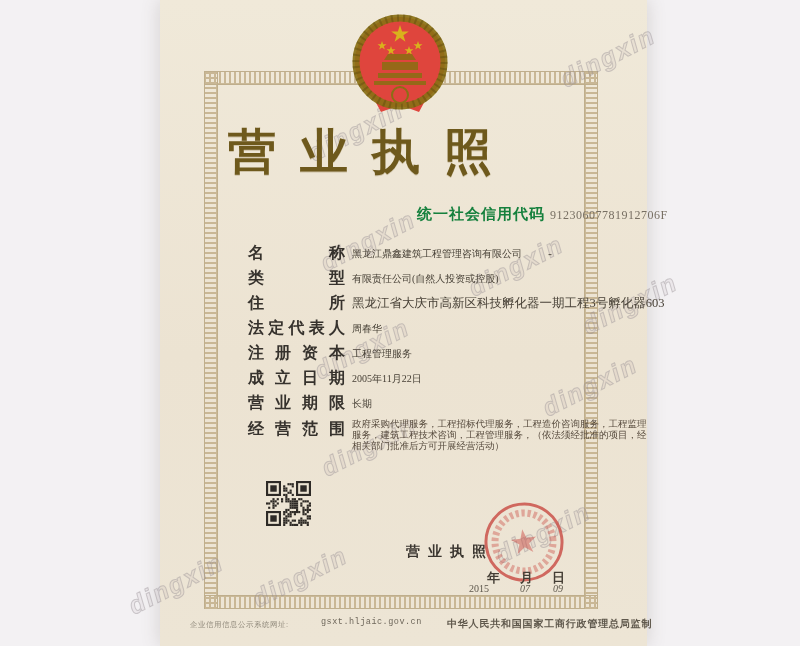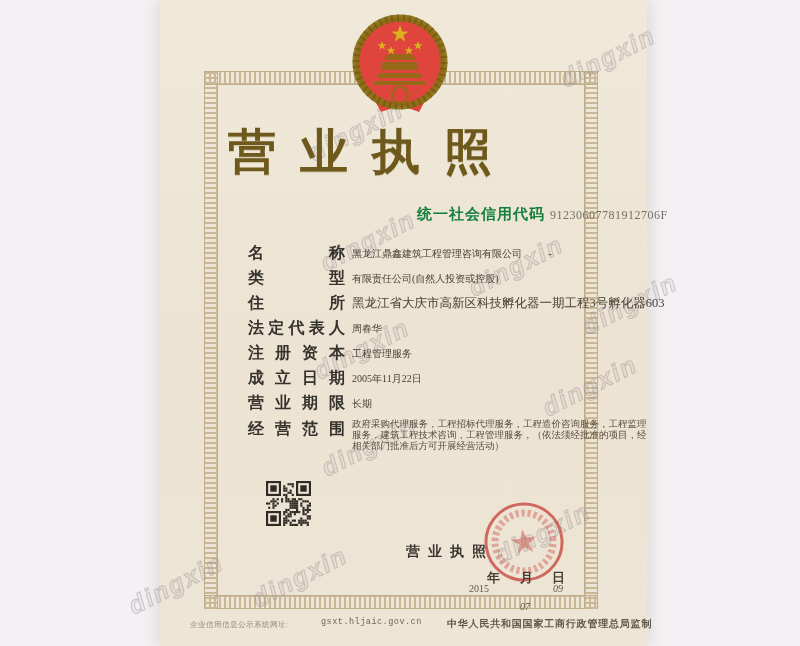--- a/index.html
+++ b/index.html
@@ -46,21 +46,21 @@
 
   .reg-label{position:absolute;left:406px;top:543px;font-weight:bold;font-size:14px;
              letter-spacing:8px;color:#3a352f;white-space:nowrap;}
 
   .seal{position:absolute;left:482px;top:500px;width:84px;height:84px;}
 
   .dlabel{position:absolute;font-family:"Liberation Serif",serif;font-weight:bold;
           font-size:13px;color:#443e35;}
   .dnum{position:absolute;font-family:"Liberation Serif",serif;font-size:10px;color:#5c564b;}
   .d-year{left:487px;top:569px;} .d-month{left:520px;top:569px;} .d-day{left:552px;top:569px;}
-  .n-year{left:469px;top:583px;} .n-month{left:520px;top:601px;font-style:italic;} .n-day{left:553px;top:583px;font-style:italic;}
+  .n-year{left:469px;top:583px;} .n-month{left:520px;top:583px;font-style:italic;} .n-day{left:553px;top:583px;font-style:italic;}
 
   .foot-left{position:absolute;left:190px;top:620px;font-size:7.5px;color:#938c7e;letter-spacing:.5px;font-family:Liberation Serif, serif;}
   .foot-url{position:absolute;left:321px;top:617px;font-family:"Liberation Mono",monospace;
             font-size:8.5px;color:#6e675b;letter-spacing:.5px;}
   .foot-right{position:absolute;left:447px;top:617px;font-family:"Liberation Serif",serif;
               font-size:10px;color:#5f584c;letter-spacing:.8px;font-weight:600;}
 
   .wm{position:absolute;transform:translate(-50%,-50%) rotate(-27deg);
       font-style:italic;font-weight:bold;font-size:25px;letter-spacing:2px;
       color:rgba(162,152,158,.10);-webkit-text-stroke:1px rgba(150,142,148,.42);

